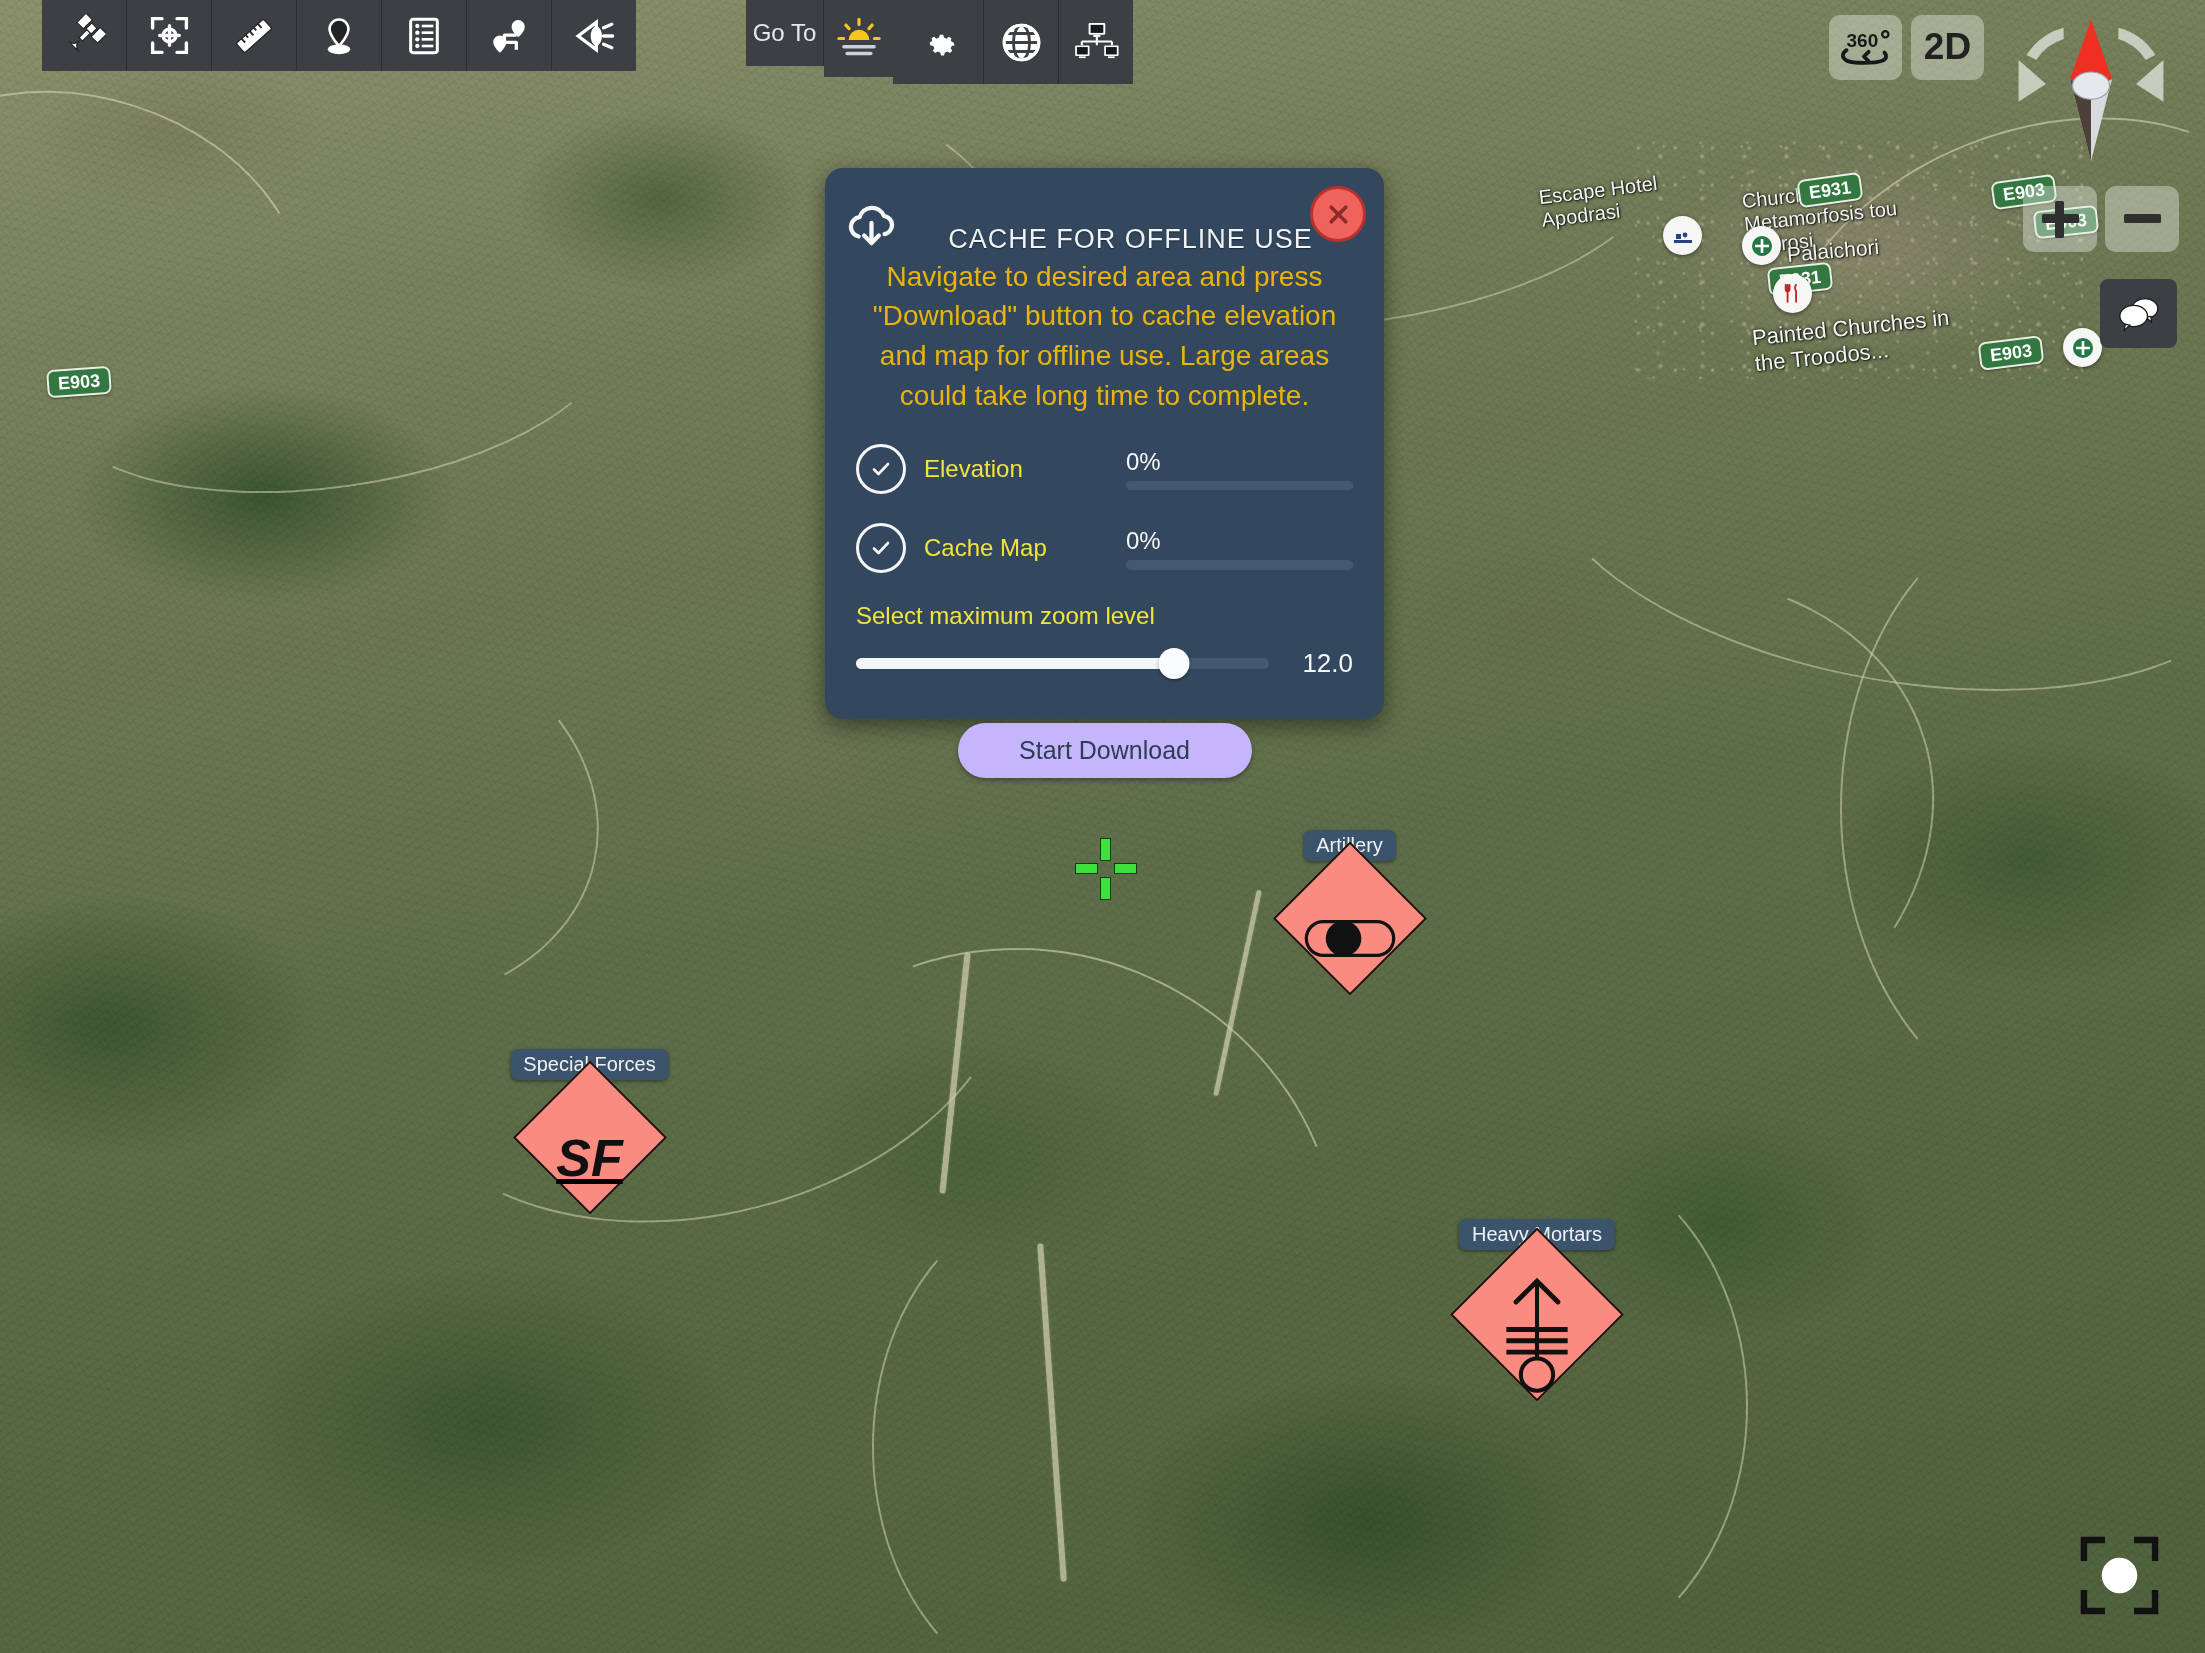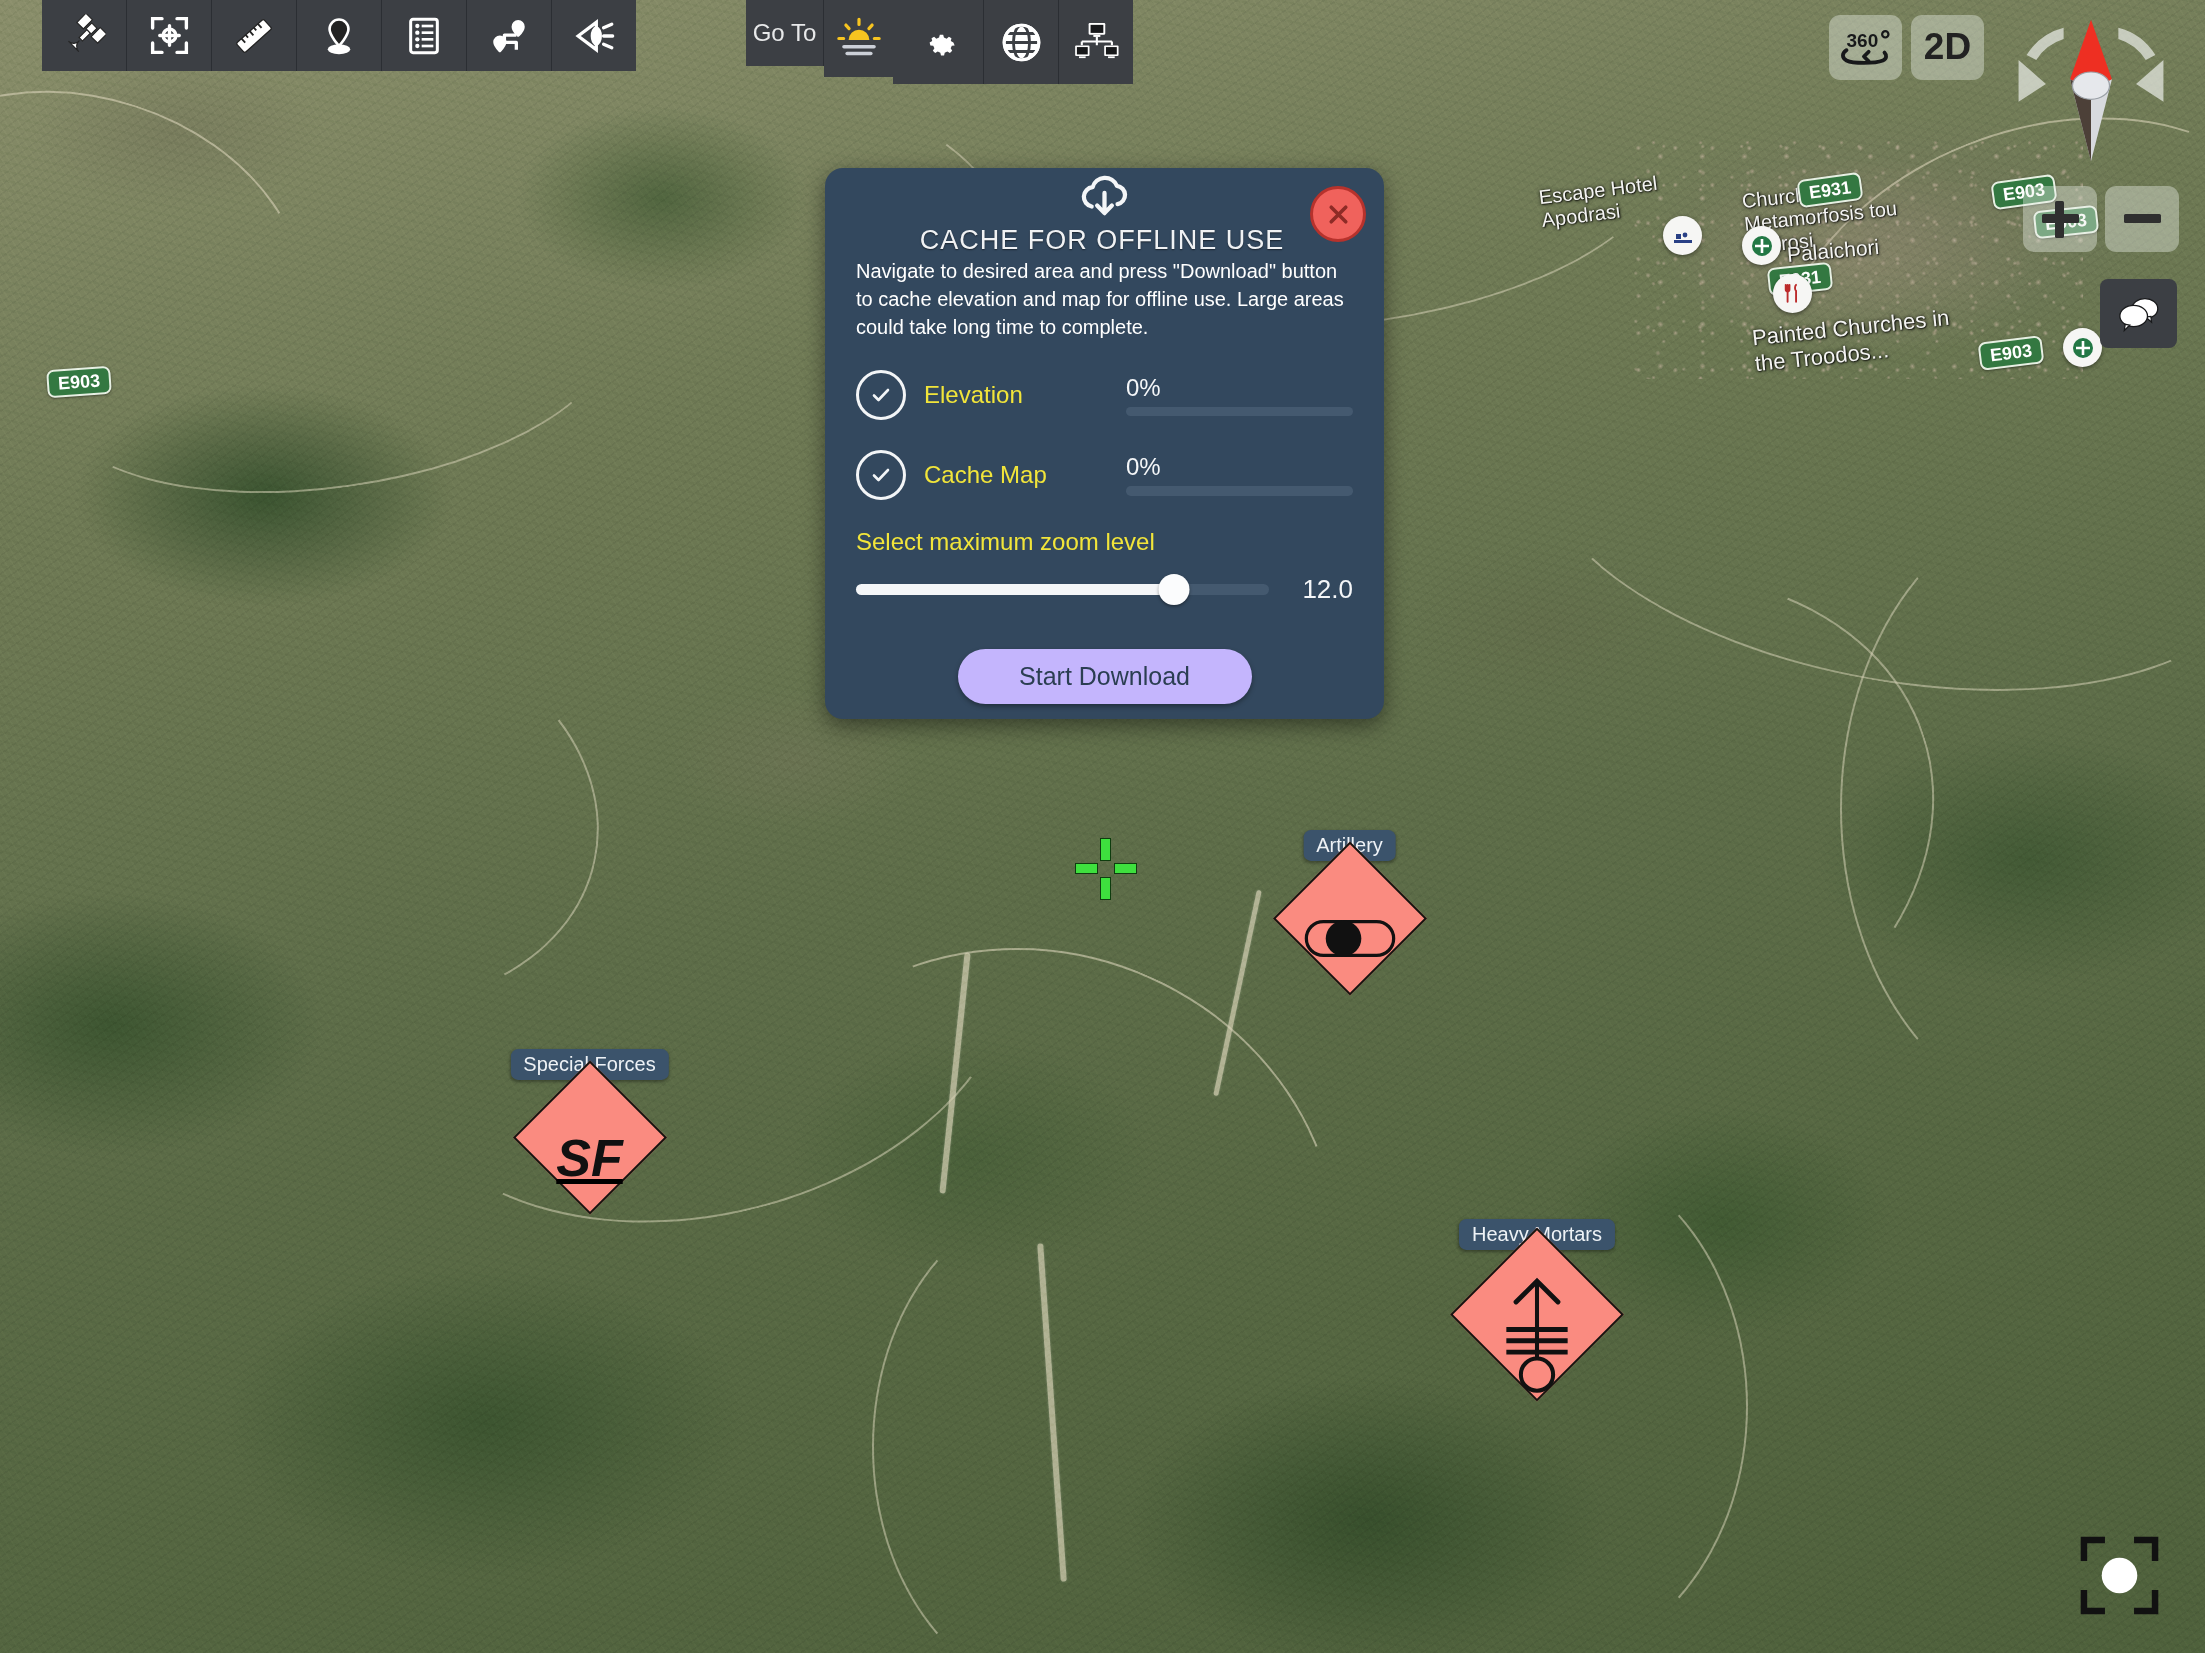--- a/index.html
+++ b/index.html
@@ -286,23 +286,22 @@
     left: 825px; top: 168px;
     width: 559px; height: 551px;
     background: #33485e;
     border-radius: 18px;
     z-index: 60;
     box-shadow: 0 6.5px 22.6px rgba(0,0,0,.45);
   }
   #dlg-header {
     position: relative;
     height: 87px;
-    display: flex; align-items: center;
+    display: flex; align-items: flex-end;
     padding: 0 18px;
-    flex-direction: column;
   }
   #dlg-cloud { width: 57px; height: 57px; flex: none; }
   #dlg-title {
     flex: 1;
     text-align: center;
     color: #f0f2f4;
     font-size: 27px;
     letter-spacing: 1px;
     text-shadow: 0 0.8px 1.6px rgba(0,0,0,.5);
     margin-left: -4.8px;
@@ -311,24 +310,25 @@
     position: absolute;
     right: 18px; top: 18px;
     width: 50px; height: 50px;
     border-radius: 50%;
     background: #f0625c;
     border: 3.2px solid #b7322c;
     display: flex; align-items: center; justify-content: center;
     cursor: pointer;
   }
   #dlg-body {
-    color: #ffffff;
-    font-size: 20px;
+    color: #eab308;
+    font-size: 28px;
     line-height: 1.42;
     padding: 1.6px 31px 0 31px;
+    text-align: center;
   }
   .prog-row {
     display: flex;
     align-items: center;
     padding: 0 31px;
     margin-top: 27.4px;
     height: 52px;
   }
   .prog-check {
     width: 44px; height: 44px;

